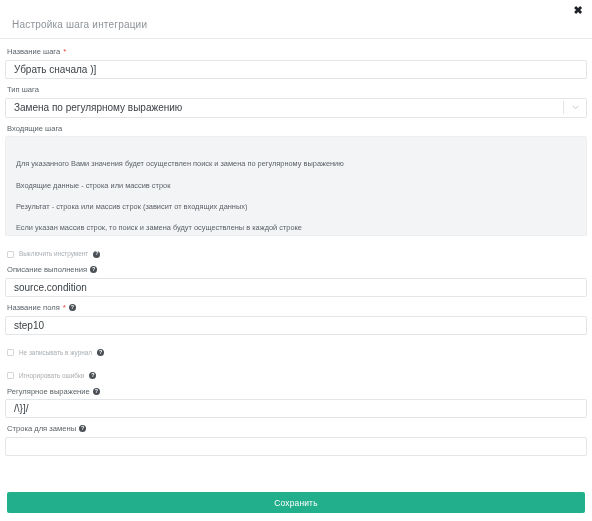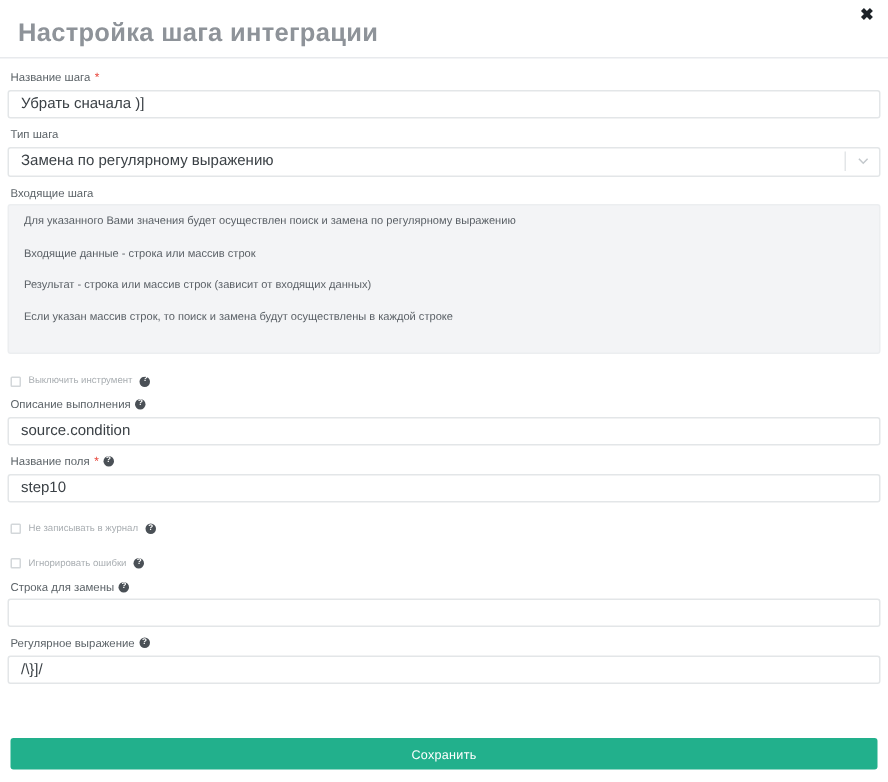--- a/index.html
+++ b/index.html
@@ -21,22 +21,22 @@
   .modal-header {
     position: relative;
     height: 39px;
     flex: 0 0 auto;
     border-bottom: 1px solid #e8eaed;
     padding: 0 12px;
     display: flex;
     align-items: flex-end;
   }
   .modal-title {
-    font-size: 17px;
-    font-weight: 700;
+    font-size: 10px;
+    font-weight: 400;
     color: #8e9399;
     letter-spacing: .2px;
     line-height: 1;
     padding-bottom: 8px;
     white-space: nowrap;
   }
   .close-btn {
     position: absolute;
     top: 2px; right: 6px;
     width: 16px; height: 16px;
@@ -129,21 +129,21 @@
     justify-content: center;
     flex: 0 0 auto;
     cursor: pointer;
   }
   .select-arrow svg { display: block; }
   
   .desc-box {
     background: #f3f4f6;
     border: 1px solid #eceef0;
     border-radius: 2px;
-    padding: 6px 10px 12px 10px;
+    padding: 23px 10px 12px 10px;
     height: 100px;
   }
   .desc-line {
     font-size: 7.4px;
     color: #595f65;
     line-height: 1;
     margin-bottom: 14px;
     white-space: nowrap;
   }
   .desc-line:last-child { margin-bottom: 10px; }
@@ -272,32 +272,32 @@
     <div class="spacer-sm"></div>
 
     <div class="check-row">
       <span class="check-box"></span>
       <span class="check-label">Игнорировать ошибки</span>
       <span class="help-icon">?</span>
     </div>
 
     <div class="field">
       <div class="field-label">
+        <span>Регулярное выражение</span>
+        <span class="help-icon">?</span>
+      </div>
+      <input class="text-input" type="text" value="/\}]/" style="">
+    </div>
+
+    <div class="field">
+      <div class="field-label">
         <span>Строка для замены</span>
         <span class="help-icon">?</span>
       </div>
       <input class="text-input" type="text" value="" style="">
-    </div>
-
-    <div class="field">
-      <div class="field-label">
-        <span>Регулярное выражение</span>
-        <span class="help-icon">?</span>
-      </div>
-      <input class="text-input" type="text" value="/\}]/" style="">
     </div>
 
   </div>
 
   <div class="modal-footer">
     <button class="save-btn">Сохранить</button>
   </div>
 
 </div>
 

